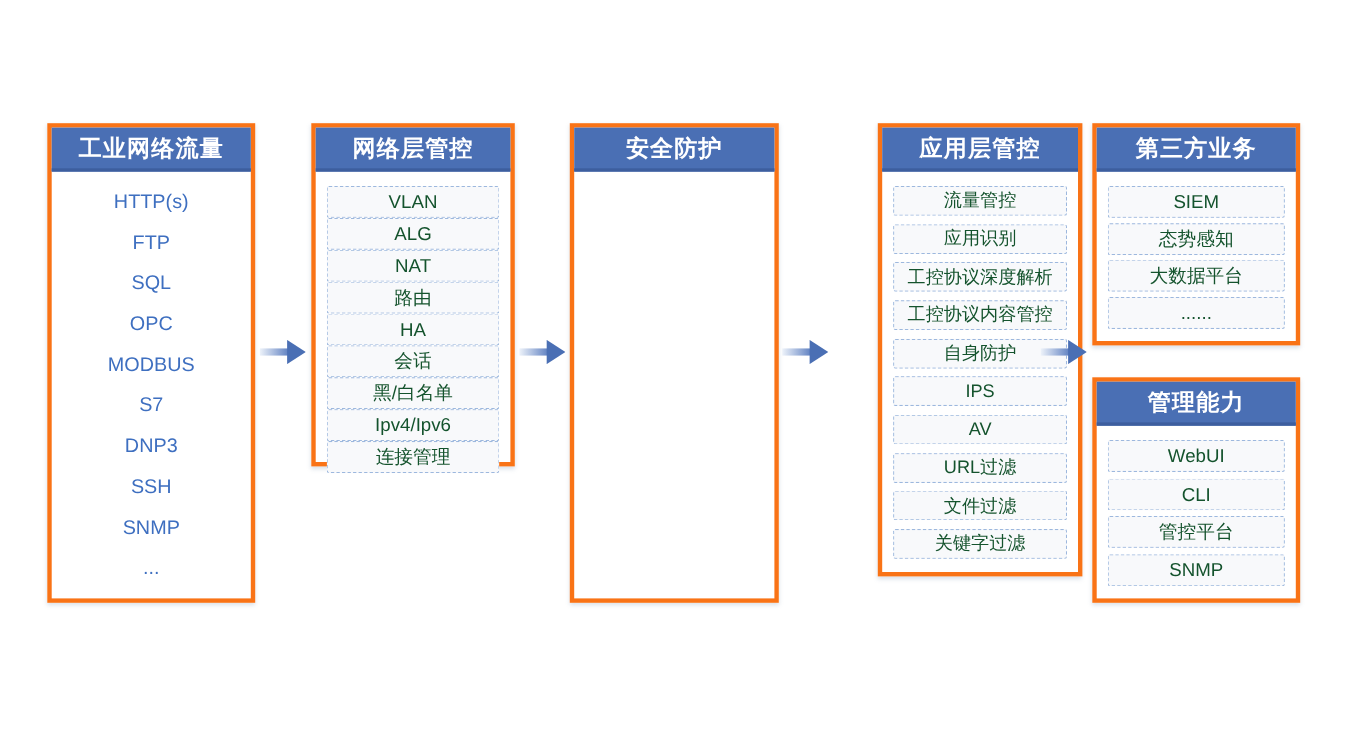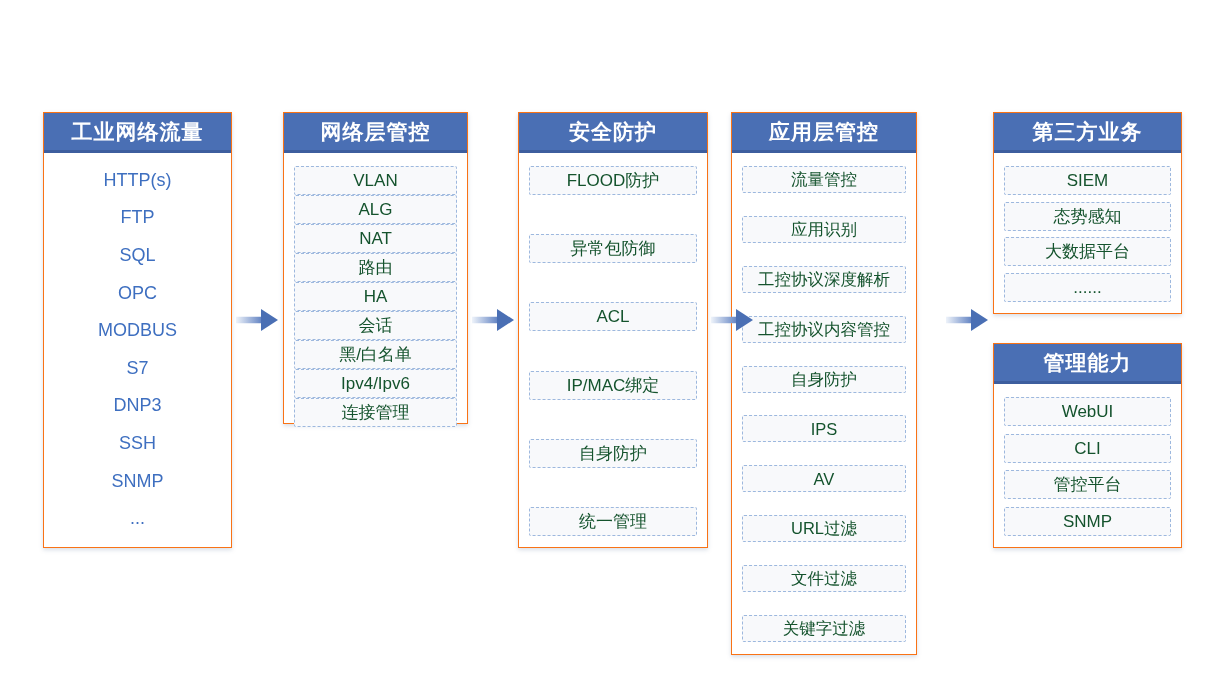--- a/index.html
+++ b/index.html
@@ -12,21 +12,21 @@
     position: relative;
     width: 1224px;
     height: 687px;
     background: #ffffff;
     overflow: hidden;
   }
   .col {
     position: absolute;
     box-sizing: border-box;
     background: #ffffff;
-    border: 1px solid #f97316;
+    border: 4px solid #f97316;
     box-shadow: 0 2px 4px rgba(120, 140, 170, 0.28);
     display: flex;
     flex-direction: column;
   }
   .col-header {
     flex: 0 0 40px;
     box-sizing: border-box;
     background: #4a6fb4;
     border-bottom: 3px solid #3d5e9e;
     color: #ffffff;
@@ -120,31 +120,23 @@
       <div class="item">HA</div>
       <div class="item">会话</div>
       <div class="item">黑/白名单</div>
       <div class="item">Ipv4/Ipv6</div>
       <div class="item">连接管理</div>
     </div>
   </div>
 
   <div class="col" style="left:518px; top:112px; width:190px; height:436px;">
     <div class="col-header">安全防护</div>
-    <div class="col-body body-list6">
-      <div class="item">FLOOD防护</div>
-      <div class="item">异常包防御</div>
-      <div class="item">ACL</div>
-      <div class="item">IP/MAC绑定</div>
-      <div class="item">自身防护</div>
-      <div class="item">统一管理</div>
-    </div>
   </div>
 
-  <div class="col" style="left:731px; top:112px; width:186px; height:543px;">
+  <div class="col" style="left:798px; top:112px; width:186px; height:412px;">
     <div class="col-header">应用层管控</div>
     <div class="col-body body-list10">
       <div class="item">流量管控</div>
       <div class="item">应用识别</div>
       <div class="item">工控协议深度解析</div>
       <div class="item">工控协议内容管控</div>
       <div class="item">自身防护</div>
       <div class="item">IPS</div>
       <div class="item">AV</div>
       <div class="item">URL过滤</div>

